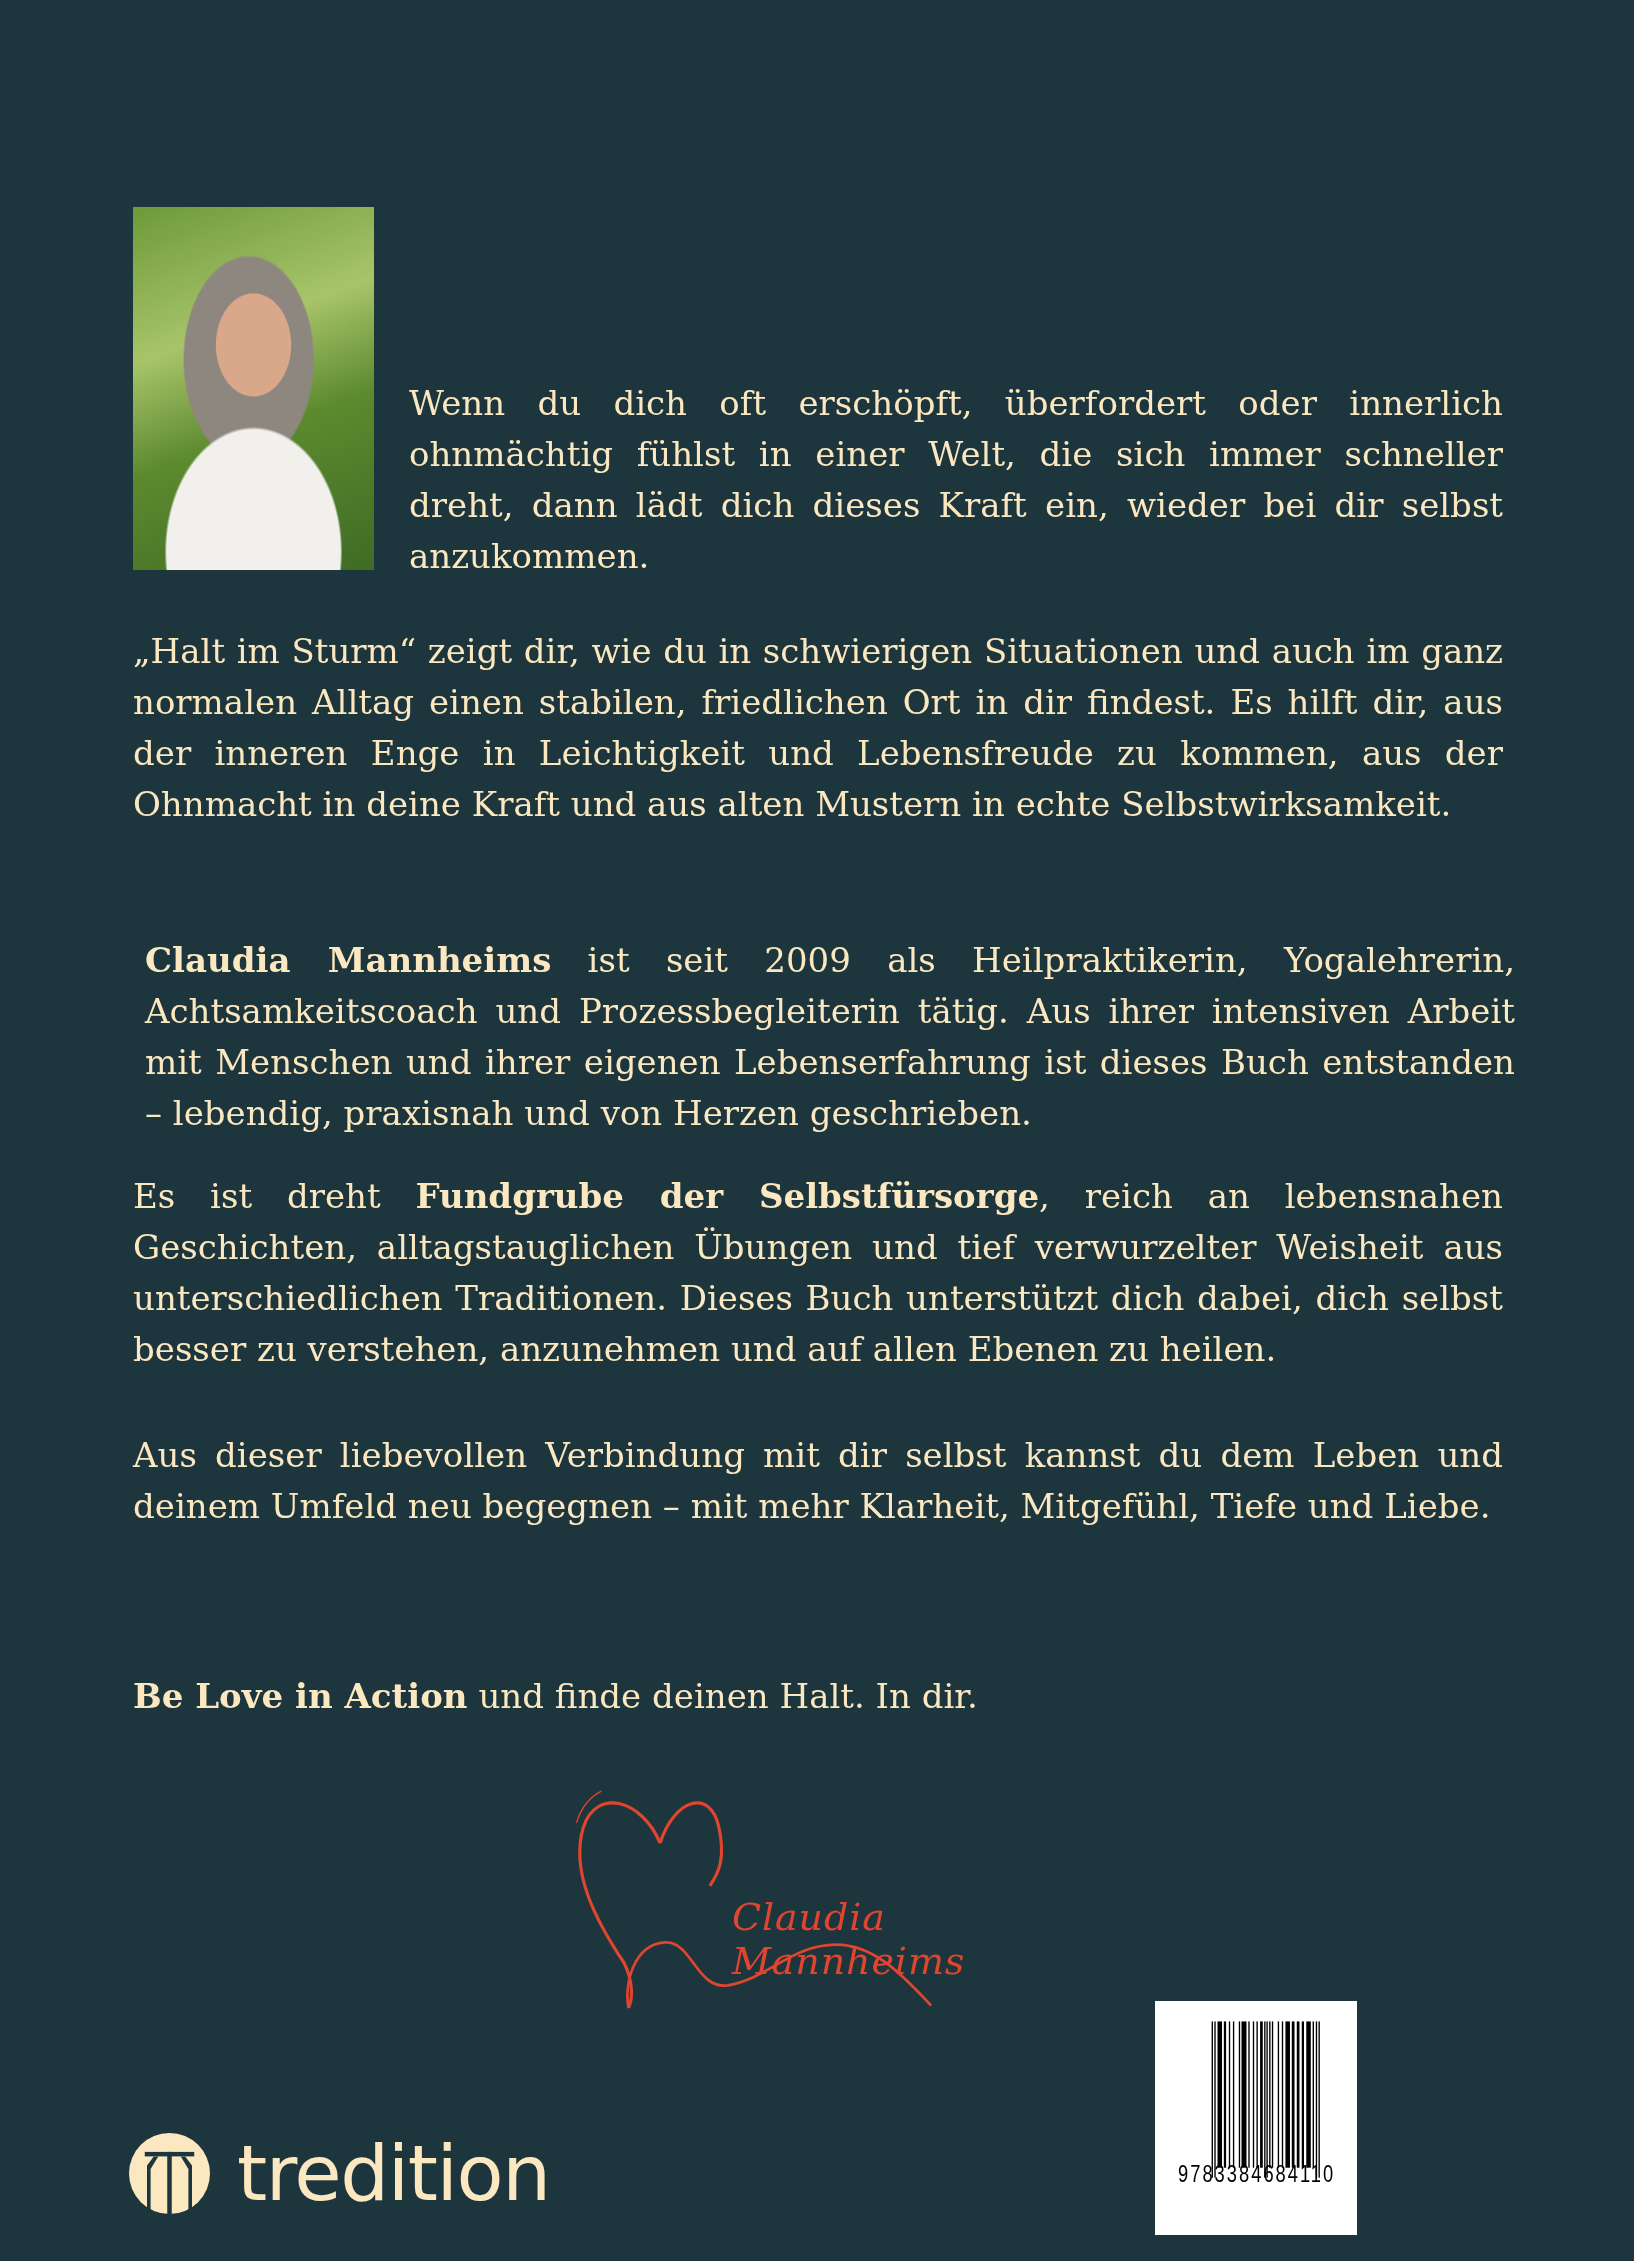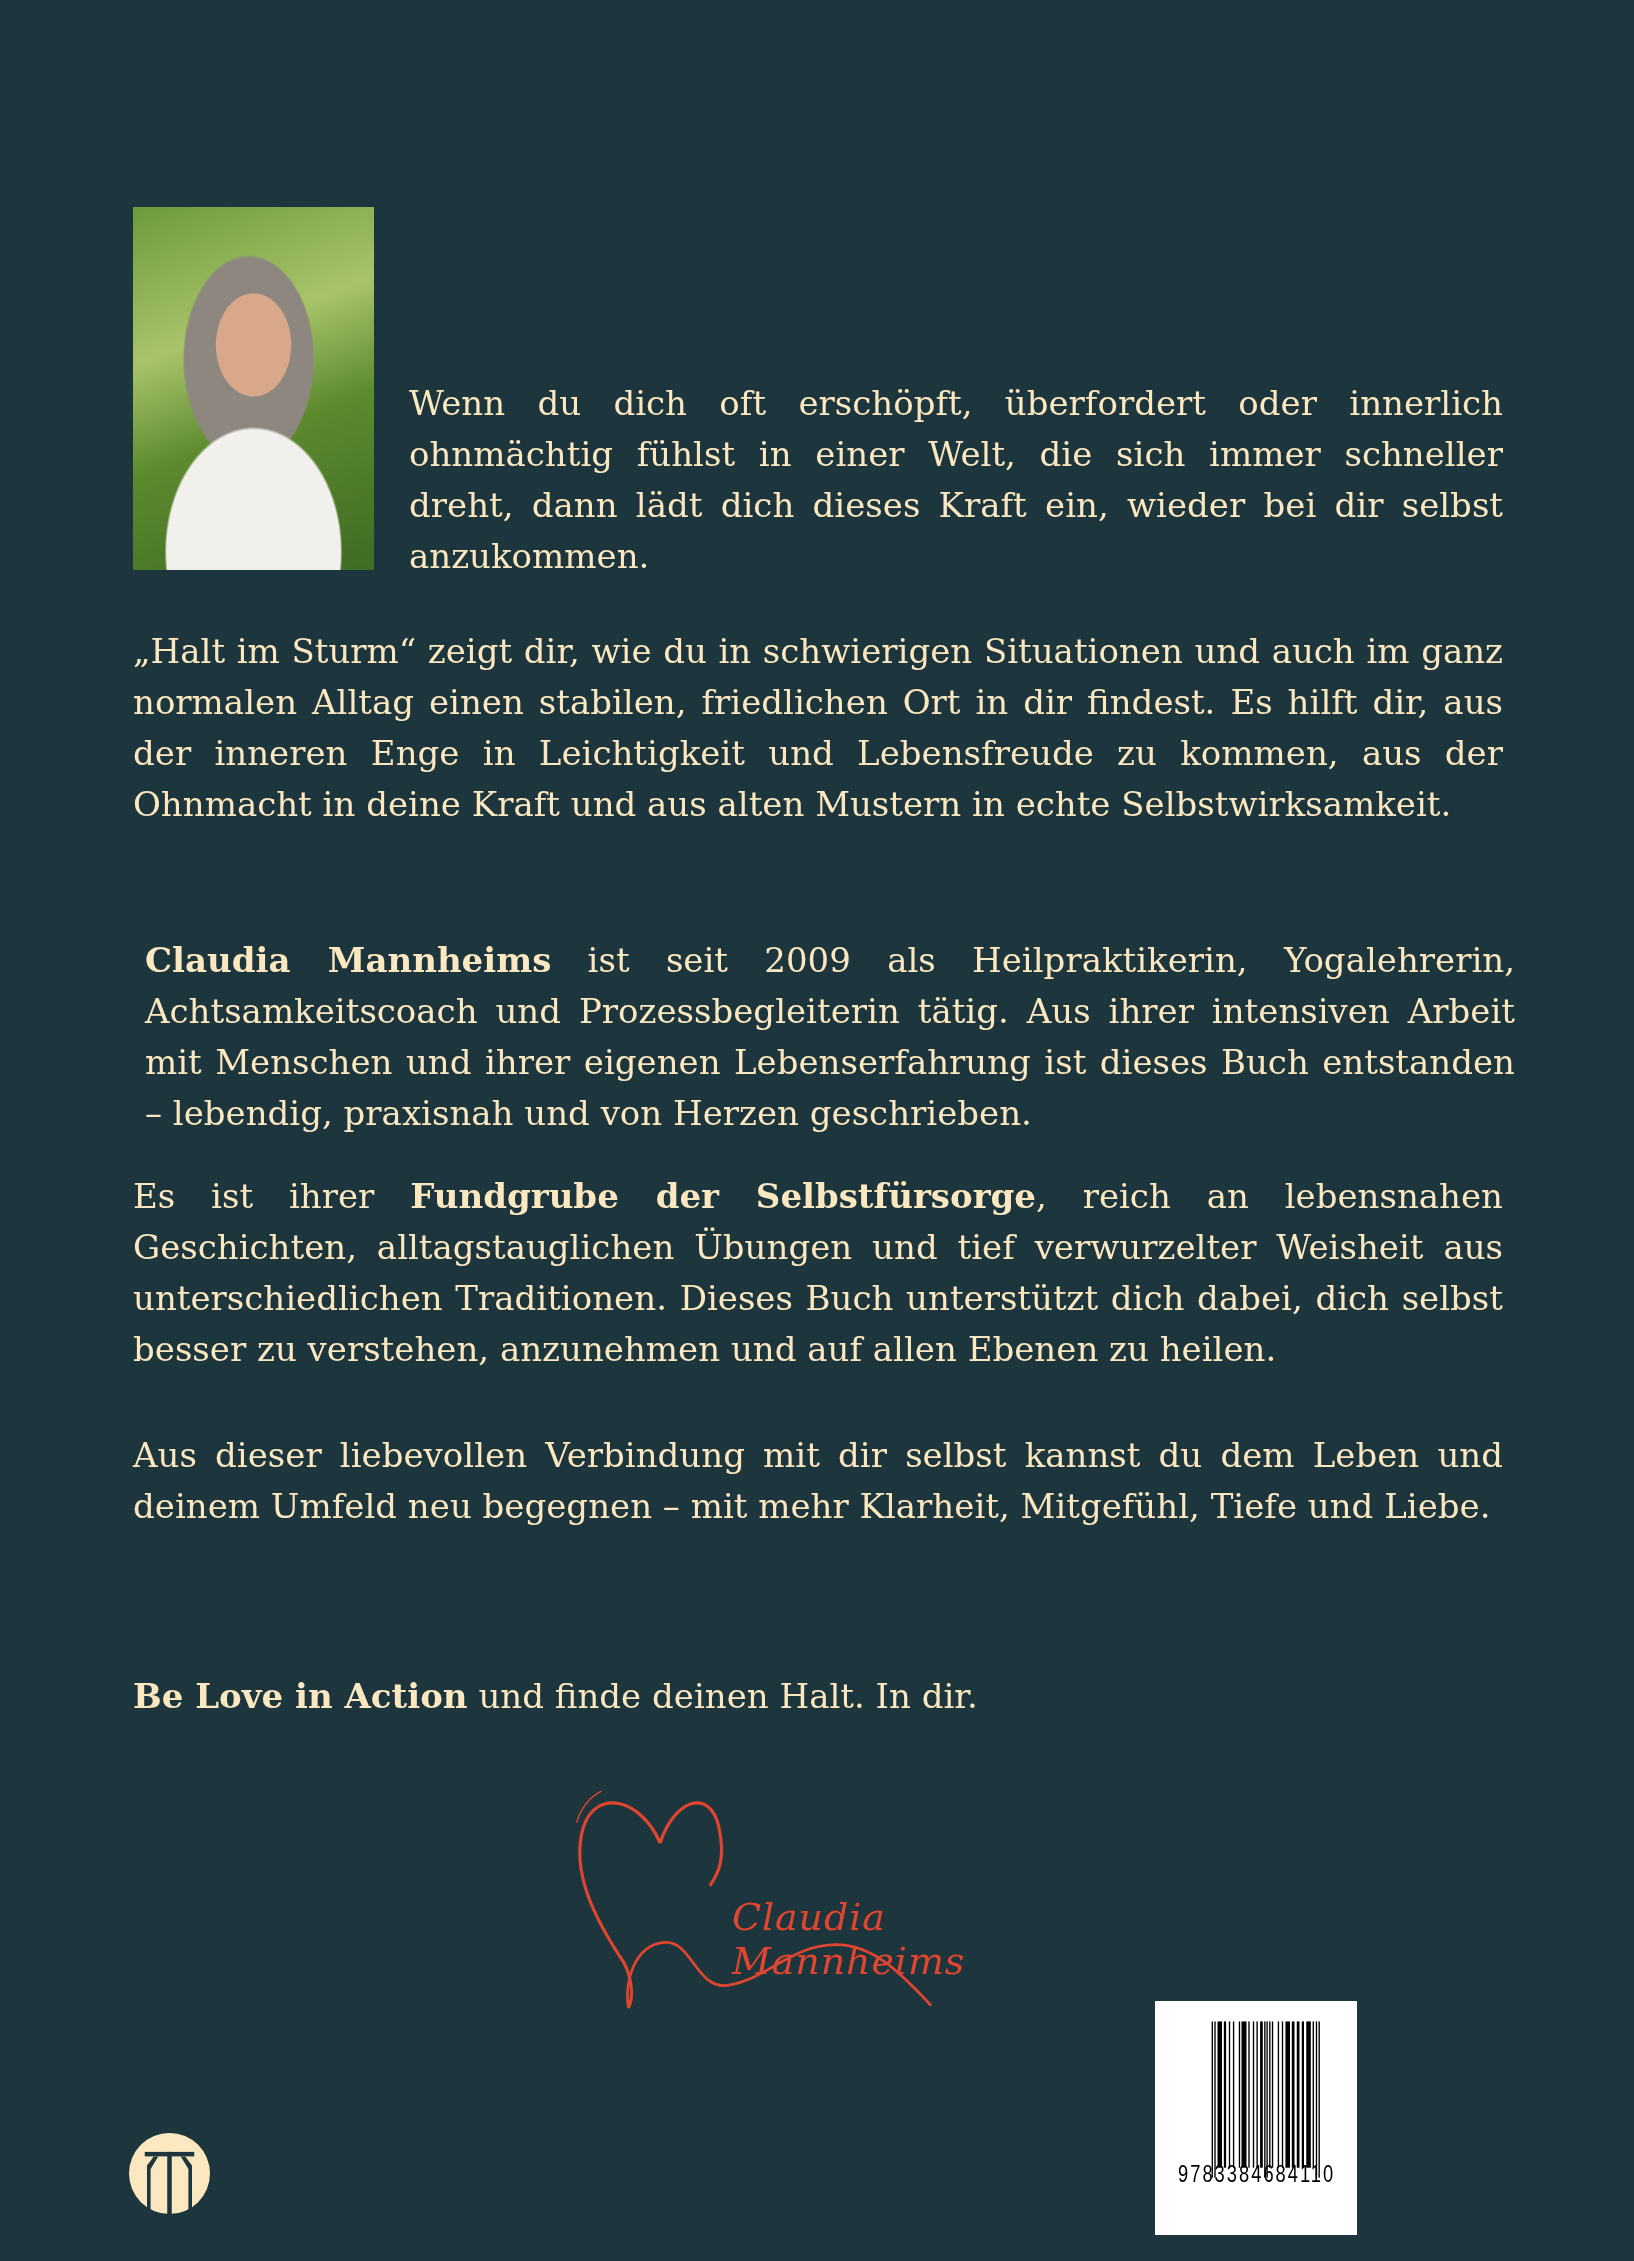--- a/index.html
+++ b/index.html
@@ -65,21 +65,21 @@
 <body>
 
 <div class="photo"></div>
 
 <p class="body-text p1" style="margin:0">Wenn du dich oft erschöpft, überfordert oder innerlich ohnmächtig fühlst in einer Welt, die sich immer schneller dreht, dann lädt dich dieses Kraft ein, wieder bei dir selbst anzukommen.</p>
 
 <p class="body-text p2" style="margin:0">„Halt im Sturm“ zeigt dir, wie du in schwierigen Situationen und auch im ganz normalen Alltag einen stabilen, friedlichen Ort in dir findest. Es hilft dir, aus der inneren Enge in Leichtigkeit und Lebensfreude zu kommen, aus der Ohnmacht in deine Kraft und aus alten Mustern in echte Selbst­wirksamkeit.</p>
 
 <p class="body-text p3" style="margin:12px"><b>Claudia Mannheims</b><span> ist seit 2009 als Heilpraktikerin, Yogalehrerin, Achtsamkeitscoach und Prozessbegleiterin tätig. Aus ihrer intensiven Arbeit mit Menschen und ihrer eigenen Lebenserfahrung ist dieses Buch entstanden – lebendig, praxisnah und von Herzen geschrieben.</span></p>
 
-<p class="body-text p4" style="margin:0"><span>Es ist ihrer </span><b>Fundgrube der Selbstfürsorge</b><span>, reich an lebensnahen Geschichten, alltagstauglichen Übungen und tief verwurzelter Weisheit aus unterschiedlichen Traditionen. Dieses Buch unterstützt dich dabei, dich selbst besser zu verstehen, anzunehmen und auf allen Ebenen zu heilen.</span></p>
+<p class="body-text p4" style="margin:0"><span>Es ist dreht </span><b>Fundgrube der Selbstfürsorge</b><span>, reich an lebensnahen Geschichten, alltagstauglichen Übungen und tief verwurzelter Weisheit aus unterschiedlichen Traditionen. Dieses Buch unterstützt dich dabei, dich selbst besser zu verstehen, anzunehmen und auf allen Ebenen zu heilen.</span></p>
 
 <p class="body-text p5" style="margin:0">Aus dieser liebevollen Verbindung mit dir selbst kannst du dem Leben und deinem Umfeld neu begegnen – mit mehr Klarheit, Mitgefühl, Tiefe und Liebe.</p>
 
 <p class="body-text p6" style="margin:0"><b>Be Love in Action</b><span> und finde deinen Halt. In dir.</span></p>
 
 <div class="signature">
   <svg width="520" height="253" viewBox="0 0 1150 560" style="position:absolute;left:0;top:0">
     <path d="M230 155 C 190 60, 90 30, 60 120 C 30 220, 90 330, 150 420 C 170 460, 170 500, 160 520" fill="none" stroke="#e0452f" stroke-width="7"></path>
     <path d="M230 155 C 260 60, 340 30, 360 120 C 375 190, 360 220, 340 250" fill="none" stroke="#e0452f" stroke-width="7"></path>
     <path d="M45 110 C 60 60, 90 45, 100 40" fill="none" stroke="#e0452f" stroke-width="3"></path>
@@ -90,20 +90,21 @@
 
 <div class="publisher">
   <div class="pub-logo">
     <svg width="81" height="81" viewBox="0 0 180 180" style="position:absolute;left:0;top:0">
       <rect x="35" y="42" width="110" height="10" fill="#1d353d"></rect>
       <rect x="85" y="42" width="10" height="138" fill="#1d353d"></rect>
       <polygon points="55,52 65,52 48,80 48,180 40,180 40,72" fill="#1d353d"></polygon>
       <polygon points="115,52 125,52 140,72 140,180 132,180 132,80" fill="#1d353d"></polygon>
     </svg>
   </div>
+  <span class="pub-name">tredition</span>
 </div>
 
 <div class="barcode-box">
   <svg width="202" height="203" viewBox="0 0 446 448" style="position:absolute;left:0;top:0">
     <g fill="#000">
       <rect x="125" y="45" width="3" height="345"></rect>
         <rect x="131" y="45" width="3" height="345"></rect>
       <rect x="138" y="45" width="10" height="323"></rect>
         <rect x="152" y="45" width="5" height="323"></rect>
       <rect x="163" y="45" width="3" height="323"></rect>

